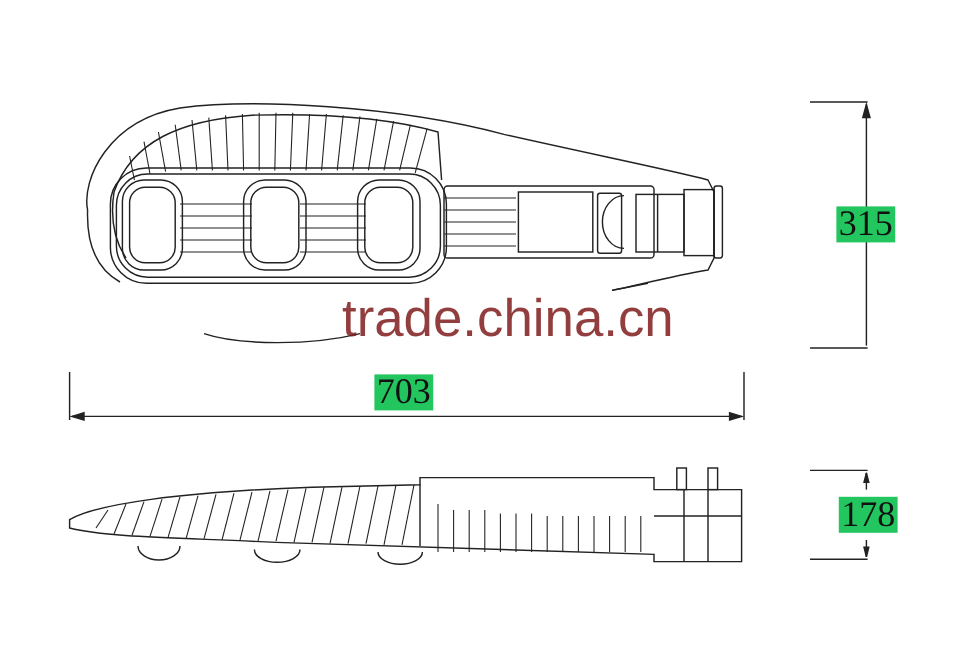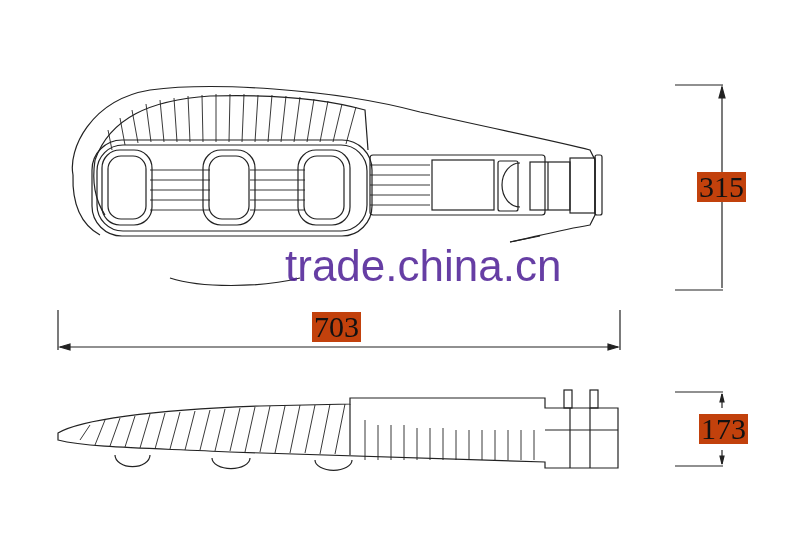--- a/index.html
+++ b/index.html
@@ -1,19 +1,19 @@
 <!DOCTYPE html>
 <html><head>
   <meta charset="utf-8">
   <style>
     html, body { margin: 0; padding: 0; background: #ffffff; }
     body { width: 800px; height: 555px; position: relative; overflow: hidden; font-family: "DejaVu Serif", serif; }
     svg { position: absolute; left: 0; top: 0; }
-    .dim-label { position: absolute; font-family: "Liberation Serif", serif; color: #111; font-size: 30px; line-height: 1; background: #c2410c; padding: 0 2px; }
-    .watermark { position: absolute; font-family: "Liberation Sans", sans-serif; color: #4c1d95; font-size: 44px; line-height: 1; opacity: 0.85; }
+    .dim-label { position: absolute; font-family: "Liberation Serif", serif; color: #111; font-size: 30px; line-height: 1; background: #22c55e; padding: 0 2px; }
+    .watermark { position: absolute; font-family: "Liberation Sans", sans-serif; color: #7f1d1d; font-size: 44px; line-height: 1; opacity: 0.85; }
   </style>
 </head>
 <body>
 
 <svg width="800" height="555" viewBox="0 0 800 555" fill="none" stroke="#222" stroke-width="1.2">
 
   <g>
 
     <path d="M73,175 C68,150 90,100 150,90 C210,82 330,88 420,112 C500,130 560,142 590,150 L595,160 L595,215 L590,225 C560,230 530,238 510,242"></path>
     <path d="M73,175 C72,205 82,225 100,235"></path>
@@ -165,14 +165,14 @@
     <line x1="675" y1="466" x2="723" y2="466"></line>
     <line x1="722" y1="394" x2="722" y2="408"></line>
     <line x1="722" y1="450" x2="722" y2="464"></line>
     <polygon points="722,394 720,402 724,402" fill="#222"></polygon>
     <polygon points="722,464 720,456 724,456" fill="#222"></polygon>
   </g>
 </svg>
 
 <div class="dim-label" style="left:312px; top:312px;">703</div>
 <div class="dim-label" style="left:697px; top:172px;">315</div>
-<div class="dim-label" style="left:699px; top:414px;">173</div>
+<div class="dim-label" style="left:699px; top:414px;">178</div>
 <div class="watermark" style="left:285px; top:244px;">trade.china.cn</div>
 
 </body></html>

